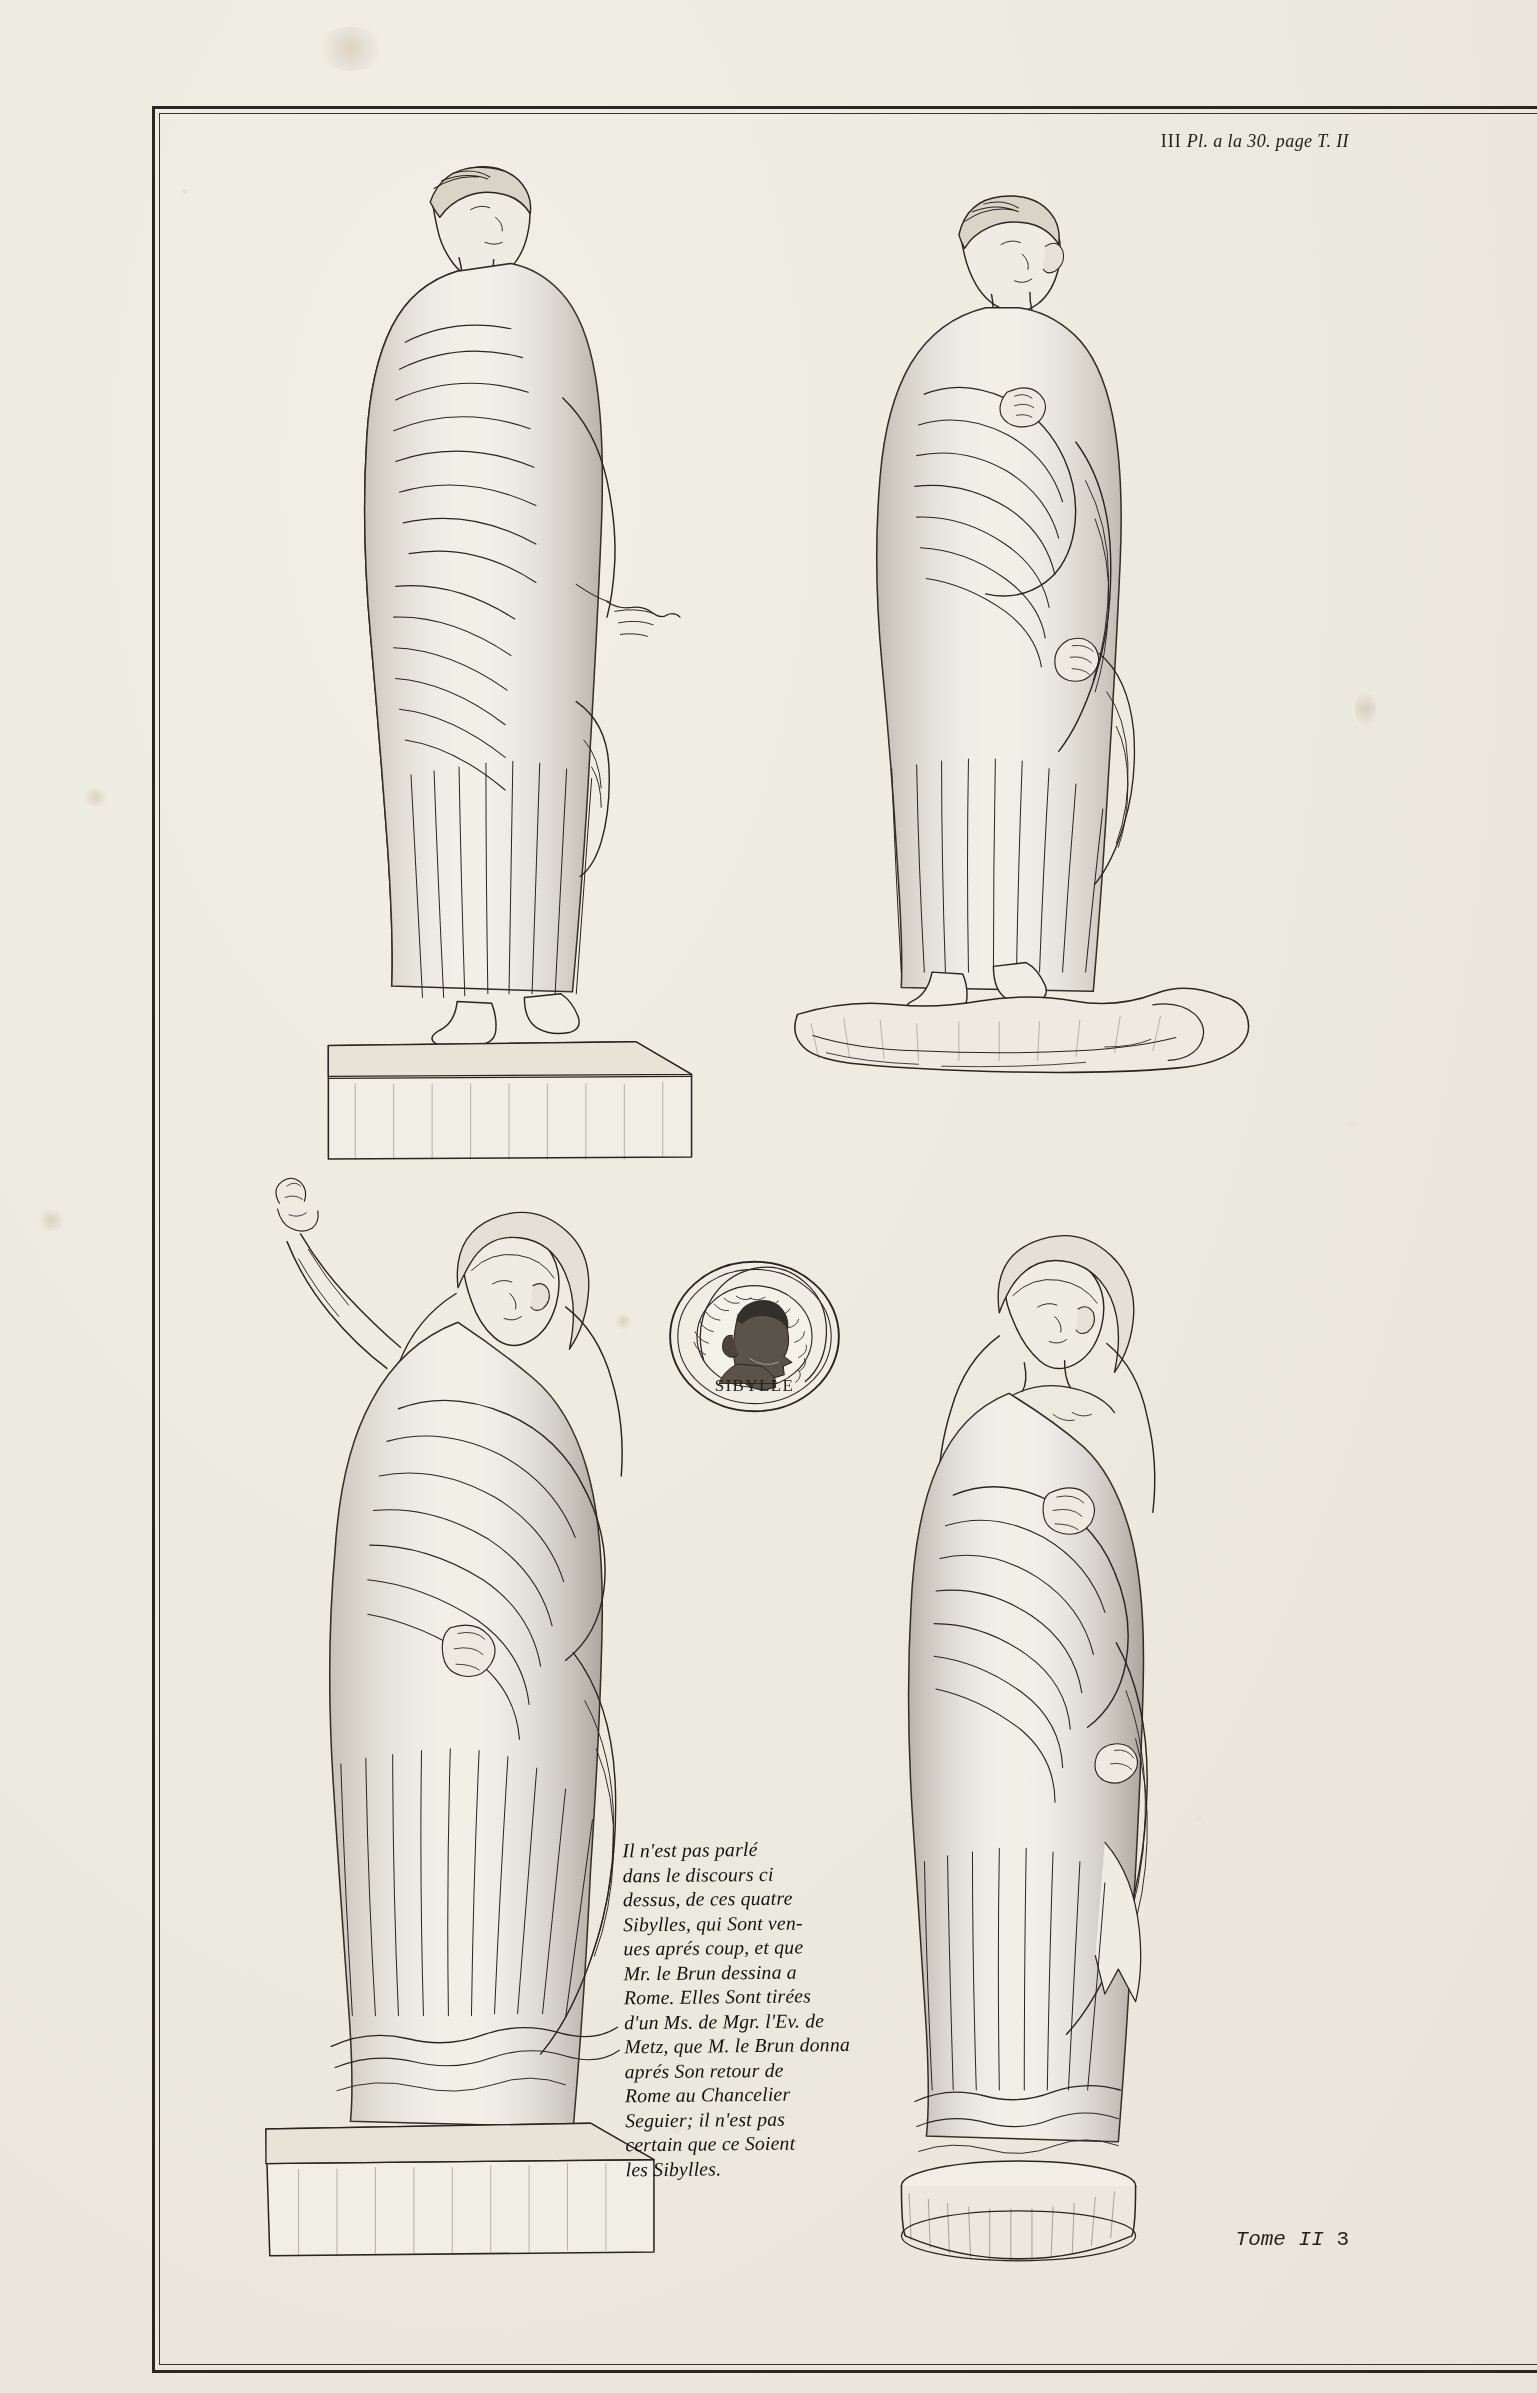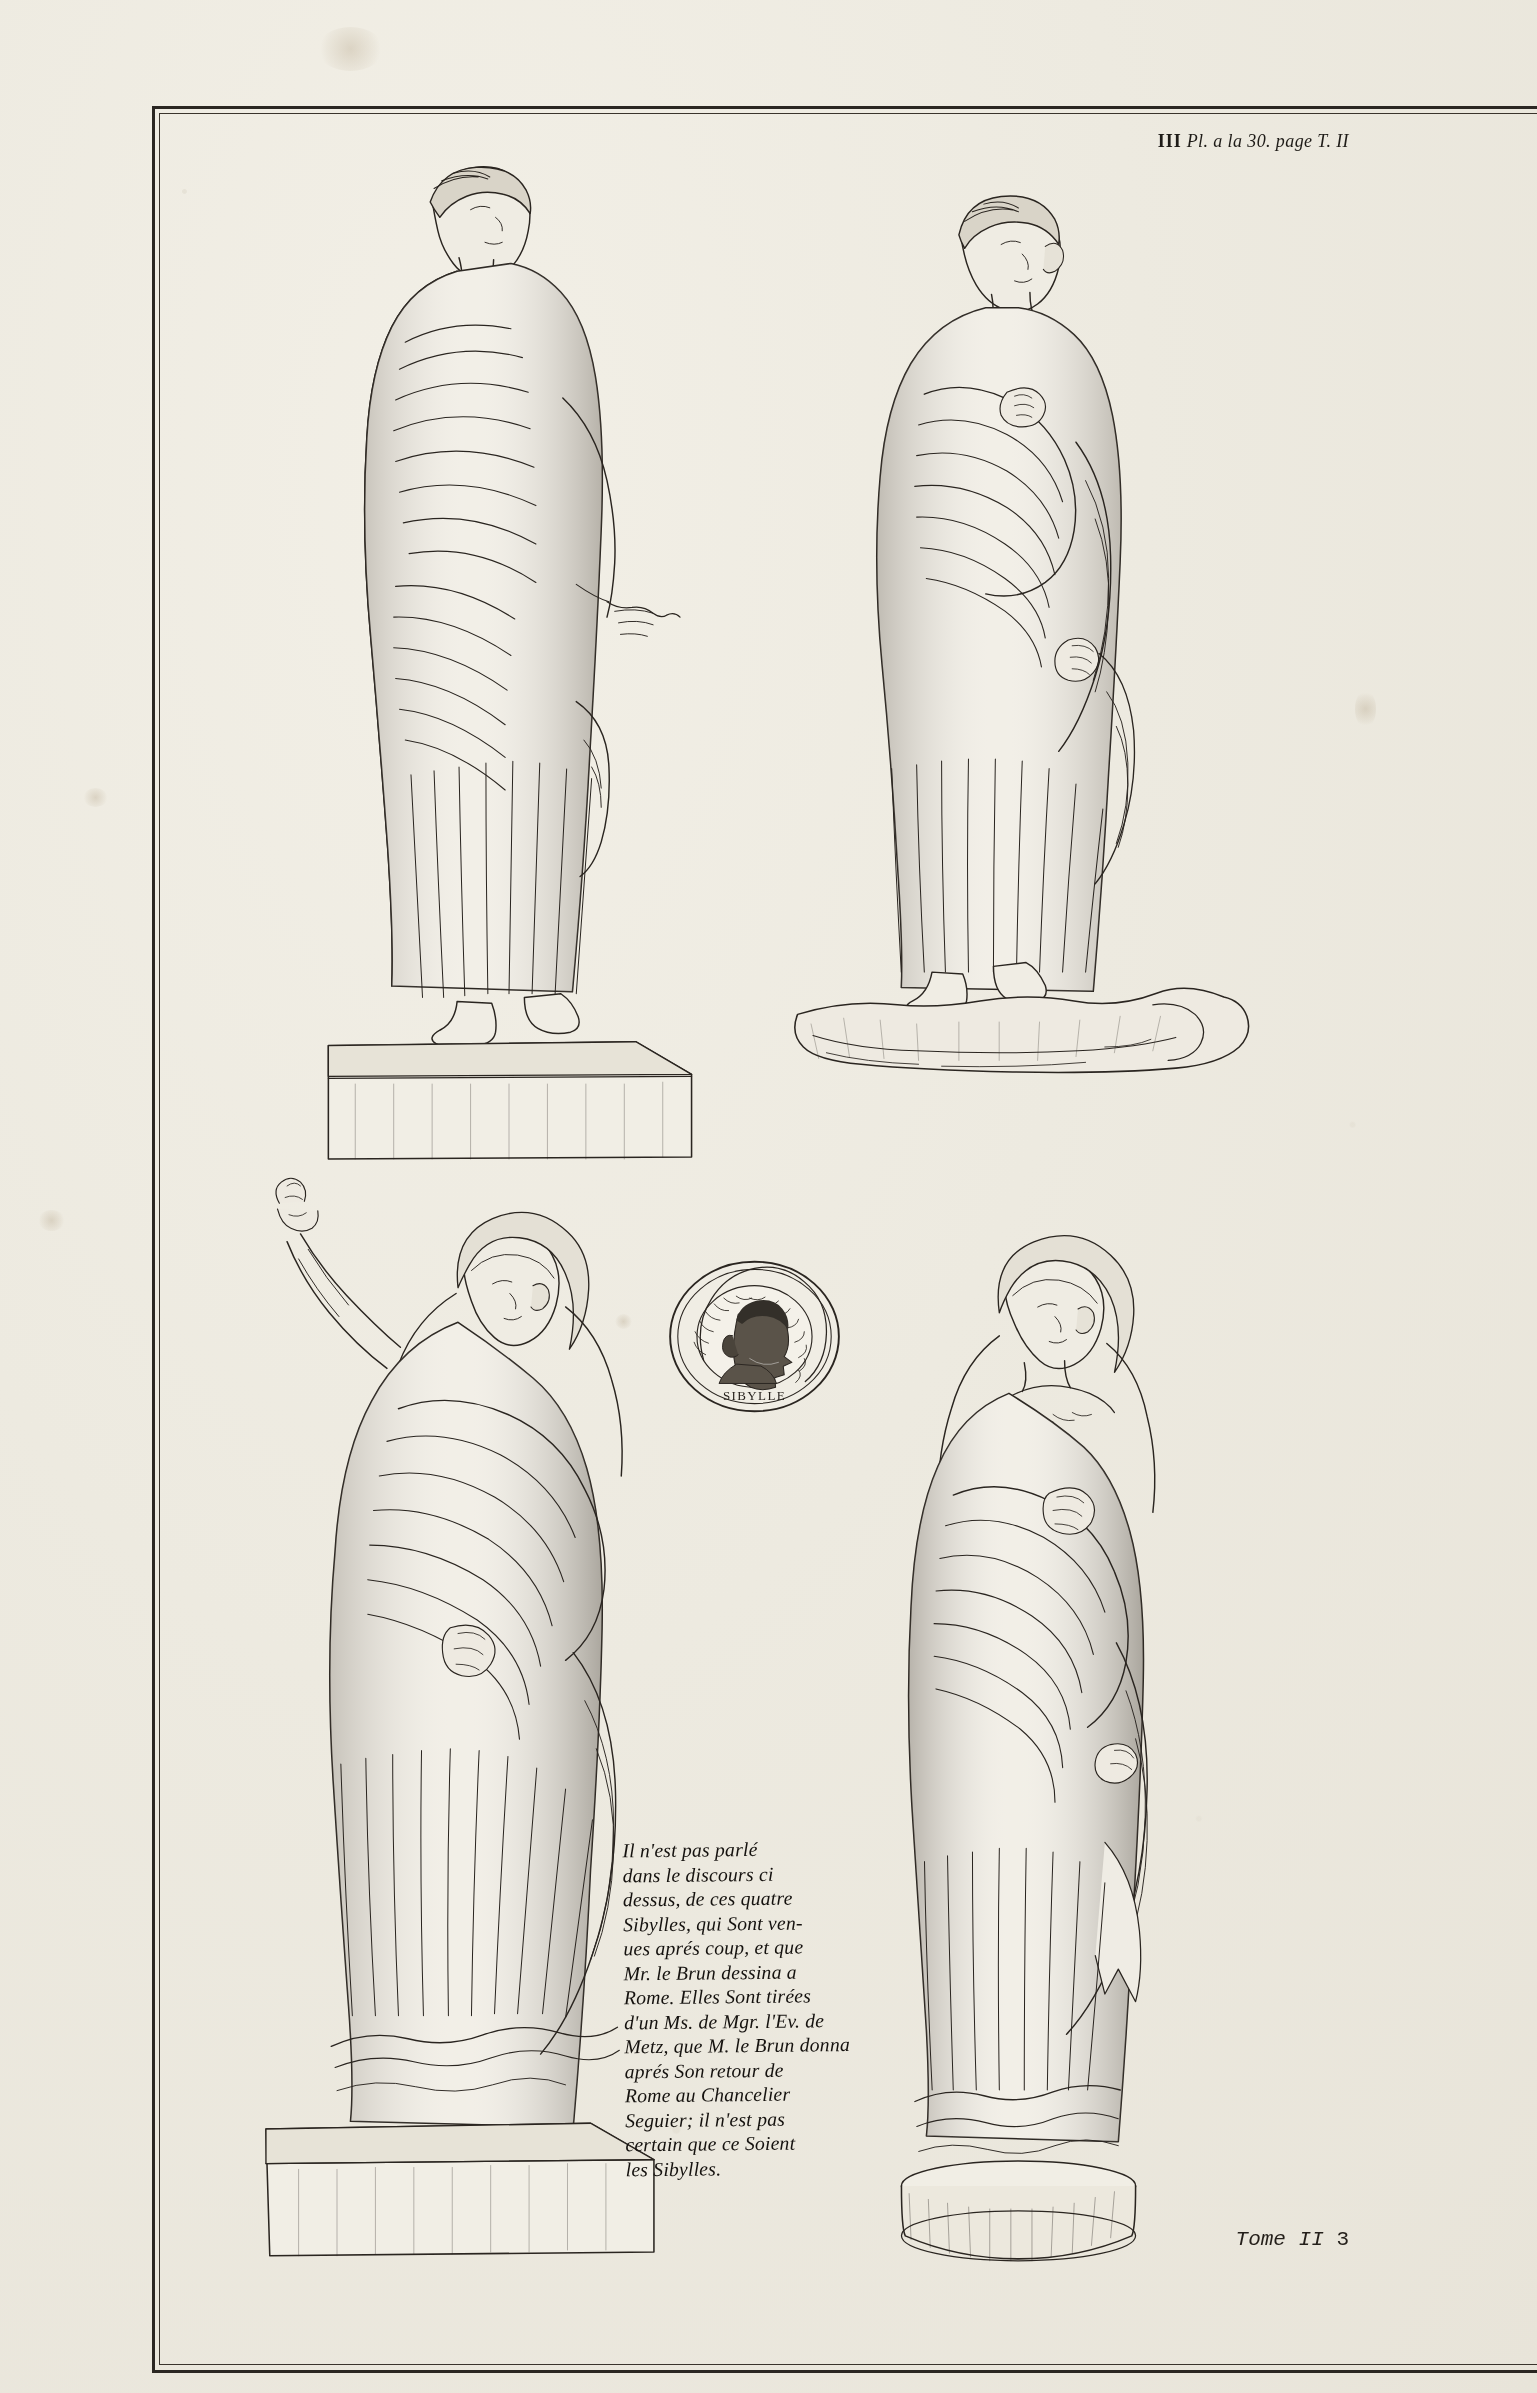--- a/index.html
+++ b/index.html
@@ -65,21 +65,21 @@
     top: 131px;
     font-family: "Liberation Serif", serif;
     font-style: italic;
     font-size: 18px;
     letter-spacing: 0.4px;
     color: #1f1c18;
     white-space: nowrap;
   }
   .plate-ref .roman {
     font-style: normal;
-    font-weight: bold;
+    font-weight: normal;
     letter-spacing: 1px;
     margin-top: 9px;
   }
   .tome-mark {
     position: absolute;
     right: 188px;
     bottom: 142px;
     font-family: Liberation Mono, monospace;
     font-style: italic;
     font-size: 21px;
@@ -121,24 +121,24 @@
     position: absolute;
     left: 665px;
     top: 1255px;
     width: 179px;
     height: 163px;
   }
   .medallion-label {
     position: absolute;
     left: 0;
     right: 0;
-    bottom: 14px;
+    bottom: 22px;
     text-align: center;
     font-family: "Liberation Serif", serif;
-    font-size: 13px;
+    font-size: 17px;
     letter-spacing: 1.4px;
     color: #241f1a;
   }
 
   .ink { fill: none; stroke: #2a2520; }
 </style>
 </head>
 <body>
 
 <div class="paper">

